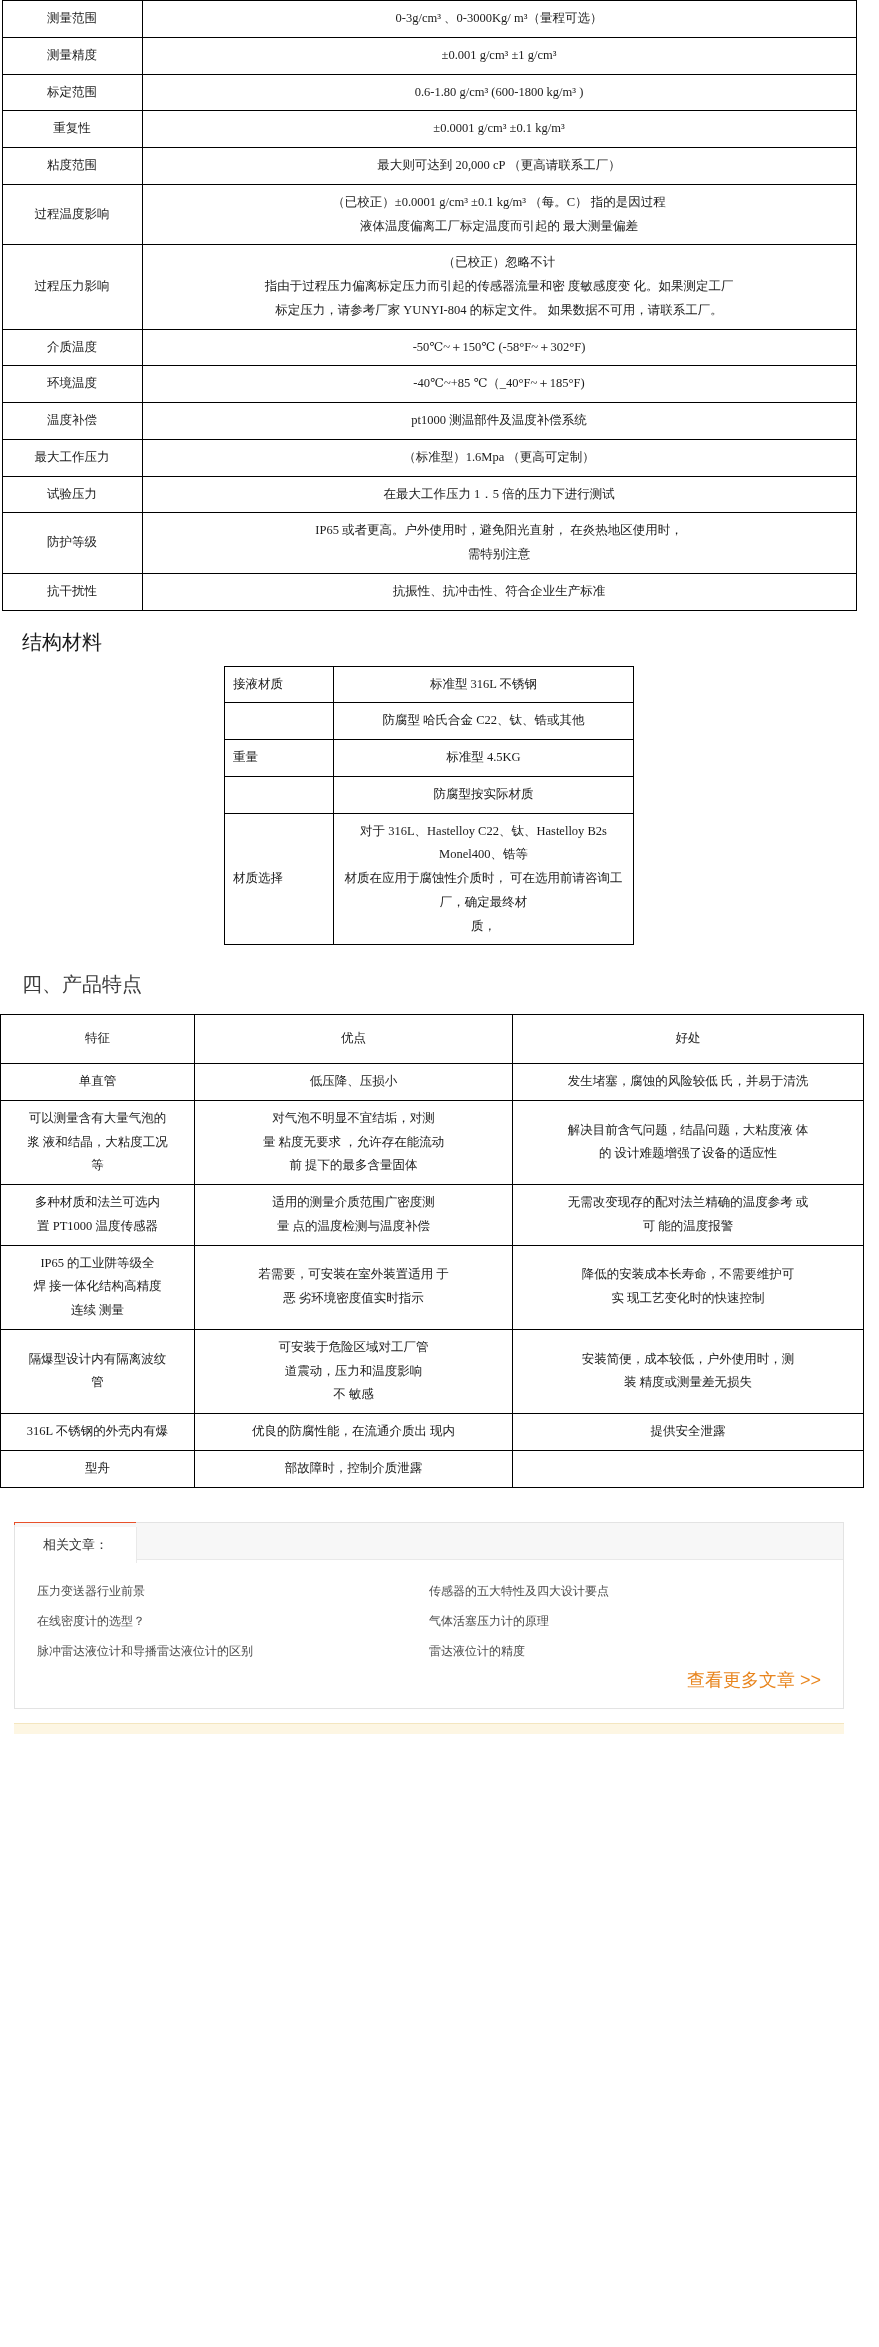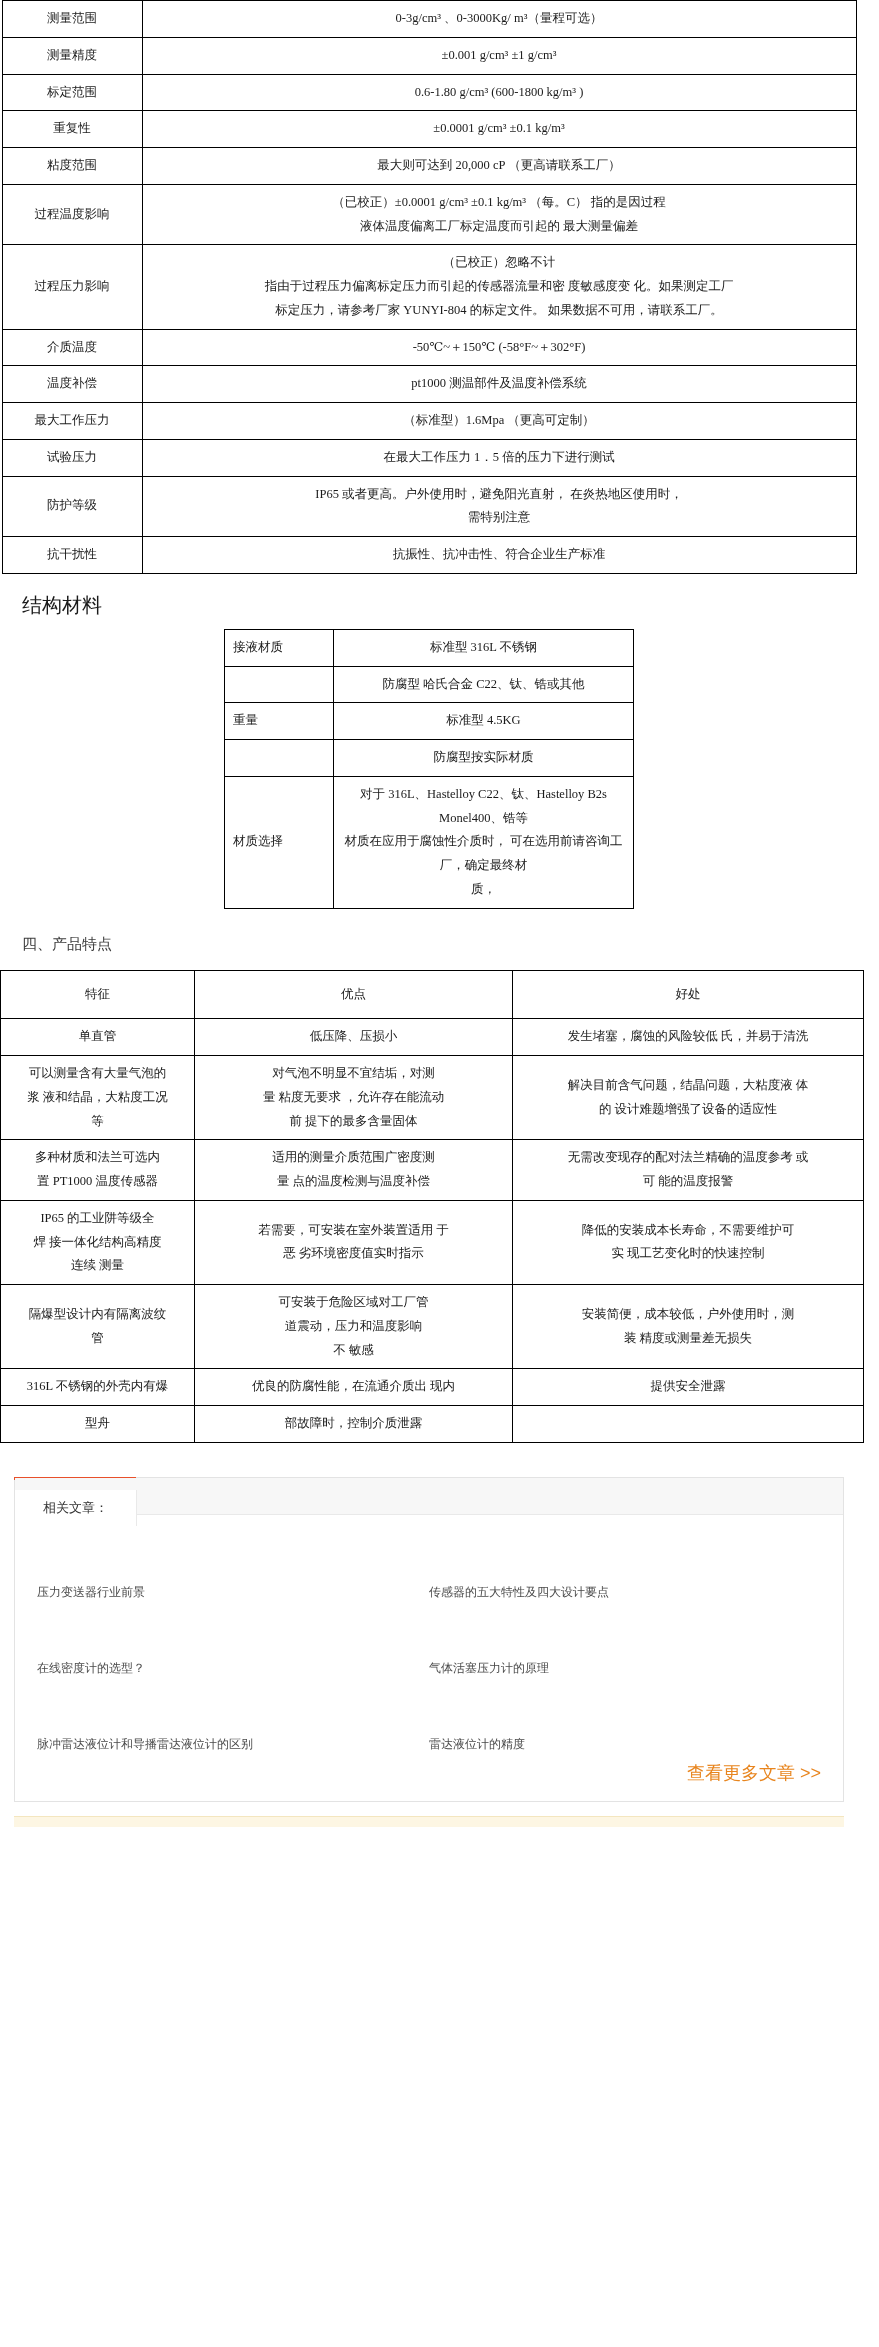--- a/index.html
+++ b/index.html
@@ -53,21 +53,21 @@
 
   
   .sec-heading {
     font-size: 20px;
     font-weight: normal;
     color: #1a1a1a;
     margin: 18px 0 10px 22px;
     font-family: "Liberation Sans", sans-serif;
   }
   .sec-heading-big {
-    font-size: 15px;
+    font-size: 20px;
     color: #3c3c3c;
     margin: 26px 0 16px 22px;
     font-family: Liberation Serif, serif;
   }
 
   
   .t2 {
     width: 410px;
     margin-left: 22px;
   }
@@ -116,21 +116,21 @@
     background: #e8502a;
   }
   .related-tabrow {
     height: 36px;
     background: #f7f7f7;
     border-bottom: 1px solid #e9e9e9;
     position: relative;
   }
   .related-tab {
     position: absolute;
-    top: 12px; left: 0;
+    top: 4px; left: 0;
     width: 122px;
     height: 36px;
     line-height: 36px;
     background: #ffffff;
     border-right: 1px solid #e9e9e9;
     box-sizing: border-box;
     text-align: center;
     font-size: 13px;
     color: #333;
     font-family: "Liberation Sans", sans-serif;
@@ -145,21 +145,20 @@
     box-sizing: border-box;
     font-size: 12px;
     line-height: 30px;
     color: #4a4a4a;
     font-family: "Liberation Sans", sans-serif;
     text-decoration: none;
     white-space: nowrap;
     overflow: hidden;
     text-overflow: ellipsis;
     padding-right: 8px;
-    margin-top: 46px;
   }
   .more-row {
     text-align: right;
     padding: 2px 22px 0 0;
   }
   .more-link {
     color: #e8851e;
     font-size: 18px;
     text-decoration: none;
     font-family: "Liberation Sans", sans-serif;
@@ -210,20 +209,24 @@
           <td class="label">过程压力影响</td>
           <td class="cell-multi">
             <span class="br-line">（已校正）忽略不计</span>
             <span class="br-line">指由于过程压力偏离标定压力而引起的传感器流量和密  度敏感度变   化。如果测定工厂</span>
             <span class="br-line">标定压力，请参考厂家 YUNYI-804 的标定文件。  如果数据不可用，请联系工厂。</span>
           </td>
         </tr>
         <tr>
           <td class="label">介质温度</td>
           <td>-50℃~＋150℃ (-58°F~＋302°F)</td>
+        </tr>
+        <tr>
+          <td class="label">环境温度</td>
+          <td>-40℃~+85 ℃（_40°F~＋185°F)</td>
         </tr>
         <tr>
           <td class="label">温度补偿</td>
           <td>pt1000 测温部件及温度补偿系统</td>
         </tr>
         <tr>
           <td class="label">最大工作压力</td>
           <td>（标准型）1.6Mpa （更高可定制）</td>
         </tr>
         <tr>

